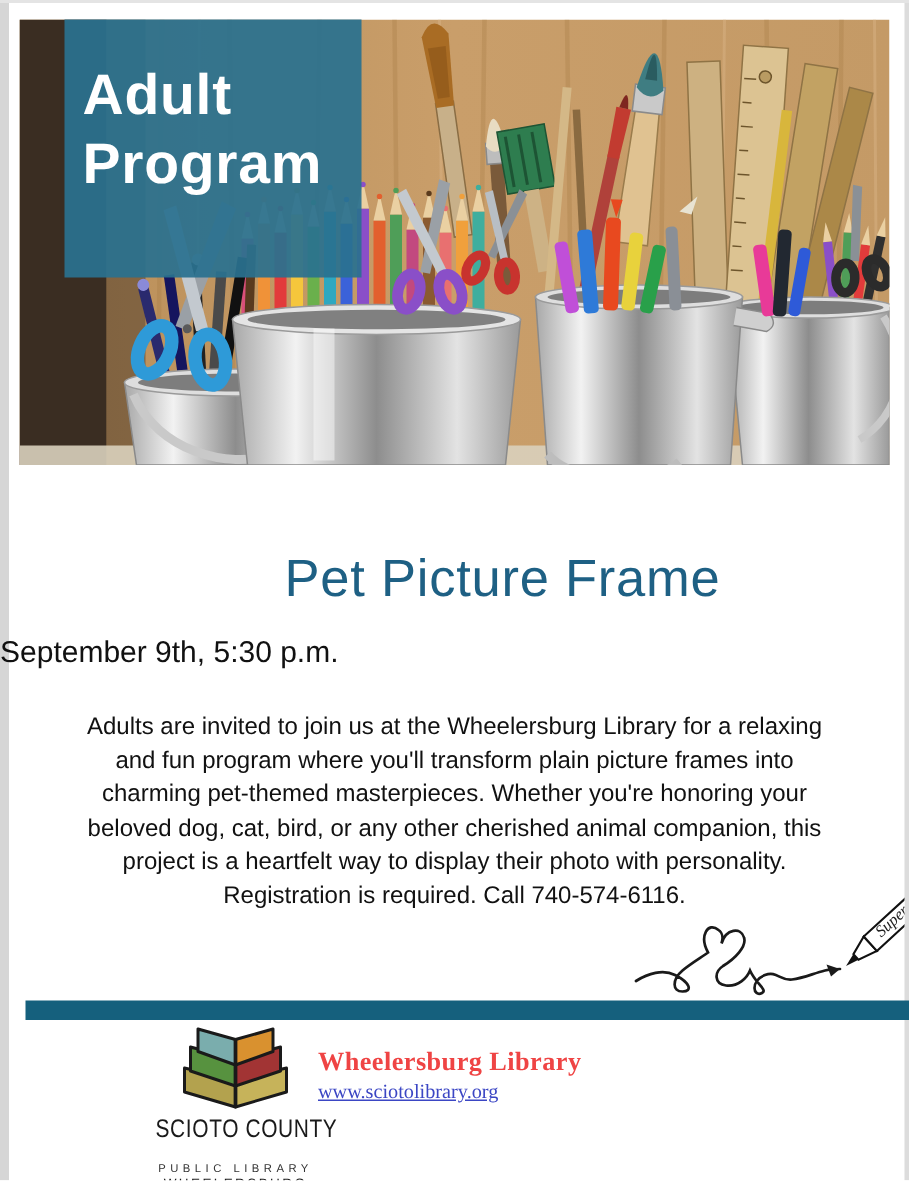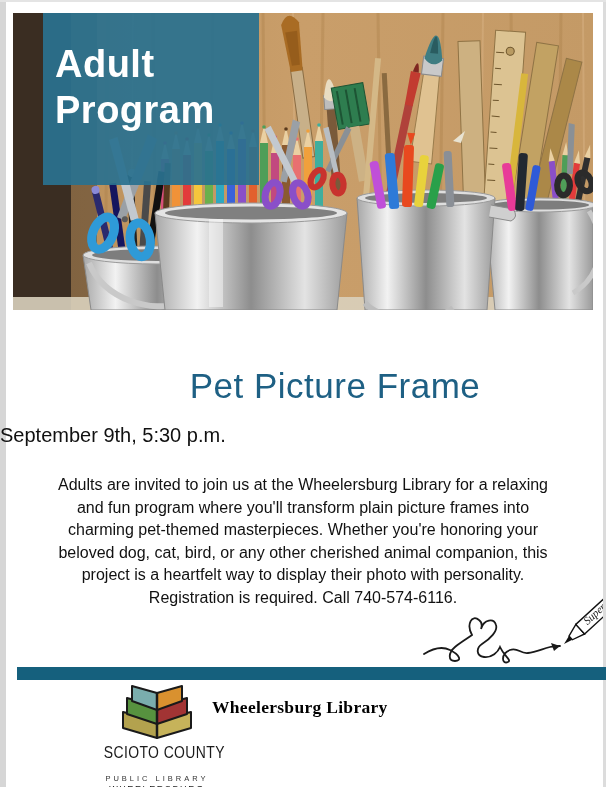--- a/index.html
+++ b/index.html
@@ -5,21 +5,21 @@
   * { margin:0; padding:0; box-sizing:border-box; }
   html,body { width:606px; height:787px; background:#ffffff; font-family:"Liberation Sans",sans-serif; }
   .page { position:relative; width:606px; height:787px; background:#ffffff; overflow:hidden; }
   .edge-left  { position:absolute; left:0; top:0; width:6px;  height:787px; background:#d6d6d6; }
   .edge-right { position:absolute; right:0; top:0; width:3px; height:787px; background:#dcdcdc; }
   .edge-top   { position:absolute; left:0; top:0; width:606px; height:2px;  background:#e4e4e4; }
 
   .hero { position:absolute; left:13px; top:13px; width:580px; height:297px; }
   .hero svg { display:block; }
   .hero-badge {
-    position:absolute; left:30px; top:0; width:216px; height:172px;
+    position:absolute; left:30px; top:0; width:198px; height:172px;
     background:rgba(42,113,143,0.93);
     color:#ffffff; padding:28px 0 0 12px;
   }
   .hero-badge span { display:block; font-size:38px; line-height:46px; font-weight:bold; letter-spacing:0.5px; }
 
   .event-title {
     position:absolute; left:0; top:366px; width:606px; text-align:center;
     font-size:35px; font-weight:normal; color:#1e6084; letter-spacing:0.5px;margin-left:32px;
   }
   .event-date {
@@ -35,21 +35,21 @@
 
   .teal-bar { position:absolute; left:17px; top:667px; width:589px; height:13px; background:#15607d; }
 
   .footer-logo { position:absolute; left:92px; top:684px; width:130px; text-align:center; color:#1a1a1a; }
   .footer-logo .books { display:block; margin:0 auto; }
   .logo-org    { font-size:17px; letter-spacing:0.5px; transform:scaleX(0.82); transform-origin:center; white-space:nowrap; margin-top:1px; }
   .logo-sub    { font-size:7.5px; letter-spacing:3px; margin-top:11px; color:#333; white-space:nowrap; }
   .logo-branch { font-size:9px; font-weight:normal; letter-spacing:1.6px; margin-top:1px; white-space:nowrap; }
 
   .footer-info { position:absolute; left:212px; top:697px; width:380px; font-family:"Liberation Serif",serif; }
-  .footer-branch { font-size:17.5px; font-weight:bold; color:#000000; letter-spacing:0.3px; }
+  .footer-branch { font-size:17.5px; font-weight:bold; color:#ef4444; letter-spacing:0.3px; }
   .footer-addr   { font-size:13.5px; color:#222222; margin-top:4px; }
   .footer-link   { display:inline-block; font-size:13.5px; color:#3b46c4; text-decoration:underline; margin-top:2px; }
 </style>
 </head>
 <body>
 
 <div class="page">
   <div class="edge-left"></div>
   <div class="edge-right"></div>
   <div class="edge-top"></div>
@@ -348,14 +348,15 @@
         <line x1="42" y1="9" x2="42" y2="54" stroke-width="2.5"></line>
       </g>
     </svg>
     <div class="logo-org">SCIOTO COUNTY</div>
     <div class="logo-sub">PUBLIC LIBRARY</div>
     <div class="logo-branch">WHEELERSBURG</div>
   </div>
 
   <div class="footer-info">
     <div class="footer-branch">Wheelersburg Library</div>
+    <a href="#" class="footer-link">www.sciotolibrary.org</a>
   </div>
 </div>
 
 </body></html>

